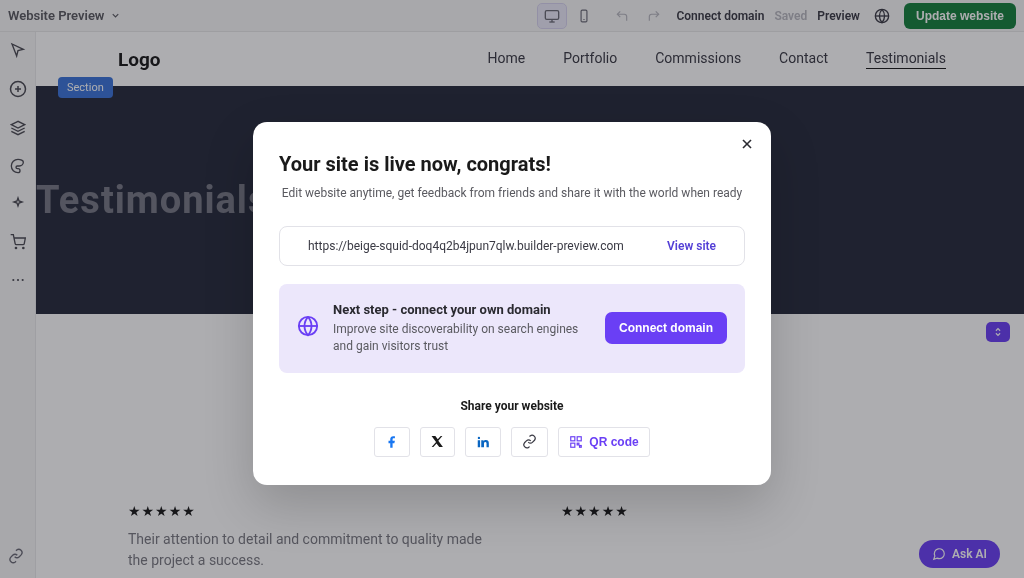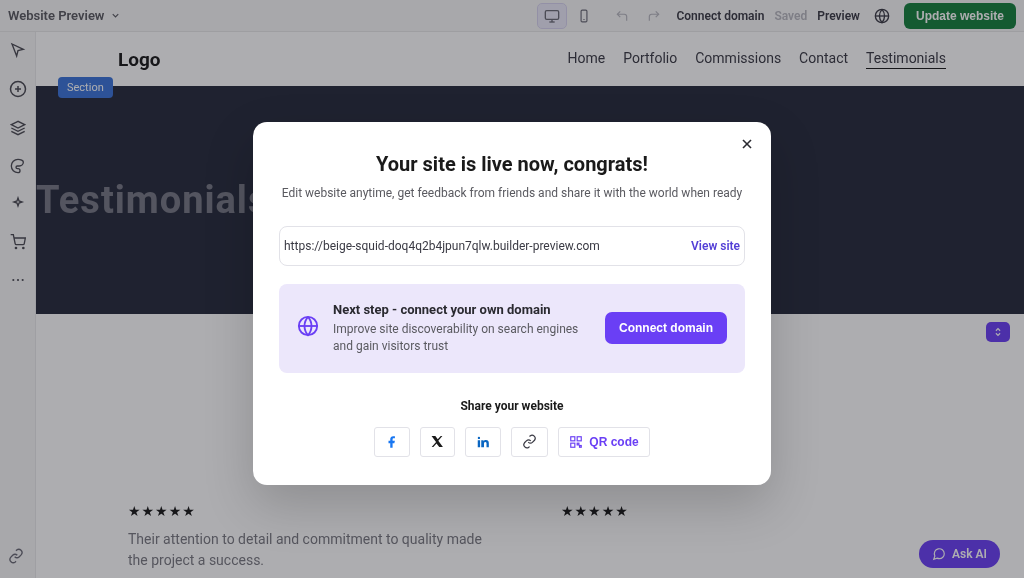--- a/index.html
+++ b/index.html
@@ -19,21 +19,21 @@
 
 
 .rail{position:absolute;left:0;top:32px;bottom:0;width:36px;background:#f7f7f8;display:flex;flex-direction:column;align-items:center;padding-top:10px;gap:18px;border-right:1px solid rgba(0,0,0,.05)}
 .rail svg{color:#4a4a52}
 .rail .spacer{flex:1}
 
 
 .canvas{position:absolute;left:36px;right:0;top:32px;bottom:0;background:#fff;overflow:hidden}
 .canvas-head{height:54px;display:flex;align-items:center;padding:0 78px 0 82px}
 .logo{font-size:19px;font-weight:700;color:#1a1a1a}
-.nav{margin-left:auto;display:flex;gap:18px;font-size:14px;color:#3a3a44}
+.nav{margin-left:auto;display:flex;gap:38px;font-size:14px;color:#3a3a44}
 .nav span{cursor:pointer}
 .nav span.active{border-bottom:1px solid #1a1a1a;padding-bottom:2px}
 
 .section-tag{position:absolute;left:22px;top:-9px;background:#3b74d9;color:#fff;font-size:11px;padding:4px 9px;border-radius:4px}
 .hero{position:relative;background:#262a3b;height:228px;margin:0;display:flex;align-items:center;justify-content:flex-start}
 .hero-title{color:#f0f0f2;font-size:38px;font-weight:700;letter-spacing:1px;opacity:.4}
 .hero-sub{position:absolute;bottom:26px;width:100%;text-align:center;color:#bfbfc8;font-size:12px;opacity:.25}
 
 .section-sub{text-align:center;color:#7a7a82;font-size:13px;margin-top:118px;margin-bottom:36px}
 .cards{display:flex;gap:22px;padding:0 72px}
@@ -42,23 +42,23 @@
 .card-text{color:#7a7a82;font-size:14px;line-height:1.5;margin-top:10px}
 
 .scroll-pill{position:absolute;right:14px;top:290px;background:#6a3ff5;width:24px;height:20px;border-radius:5px;display:flex;align-items:center;justify-content:center;color:#fff}
 .collab-ic{position:absolute;left:8px;bottom:10px;color:#6b6b76}
 .ask-ai{position:absolute;right:24px;bottom:10px;background:#6a3ff5;color:#fff;font-size:12px;font-weight:600;padding:7px 13px;border-radius:18px;display:flex;align-items:center;gap:6px}
 
 
 .scrim{position:absolute;inset:0;background:rgba(20,20,30,.35)}
 .modal{position:absolute;left:253px;top:122px;width:518px;background:#fff;border-radius:14px;padding:30px 26px 28px;box-shadow:0 20px 50px rgba(0,0,0,.18)}
 .modal .close{position:absolute;right:16px;top:14px;color:#2a2a30}
-.modal h2{text-align:center;font-size:20px;font-weight:700;margin-bottom:10px}
+.modal h2{font-size:20px;font-weight:700;margin-bottom:10px}
 .modal .lead{text-align:center;font-size:12px;color:#5a5a60;margin-bottom:26px}
-.url-box{border:1px solid #e2e2e8;border-radius:8px;padding:12px 4px;display:flex;align-items:center;justify-content:space-between;margin-bottom:18px}
+.url-box{border:1px solid #e2e2e8;border-radius:8px;padding:12px 28px;display:flex;align-items:center;justify-content:space-between;margin-bottom:18px}
 .url-box .url{font-size:12px;color:#3a3a44}
 .url-box .view{font-size:12px;font-weight:600;color:#533fd6}
 .domain-box{background:#ece7fb;border-radius:8px;padding:18px 18px;display:flex;gap:14px;align-items:center}
 .domain-ic{color:#6a3ff5;flex-shrink:0}
 .domain-text{flex:1}
 .domain-text .t1{font-size:13px;font-weight:700;margin-bottom:4px;color:#2a2a30}
 .domain-text .t2{font-size:12px;color:#5a5a60;line-height:1.4}
 .connect-btn{background:#6a3ff5;color:#fff;border:none;border-radius:7px;padding:9px 14px;font-size:12px;font-weight:600}
 .share-label{text-align:center;font-size:12px;font-weight:700;margin:26px 0 14px}
 .share-row{display:flex;gap:10px;justify-content:center}

